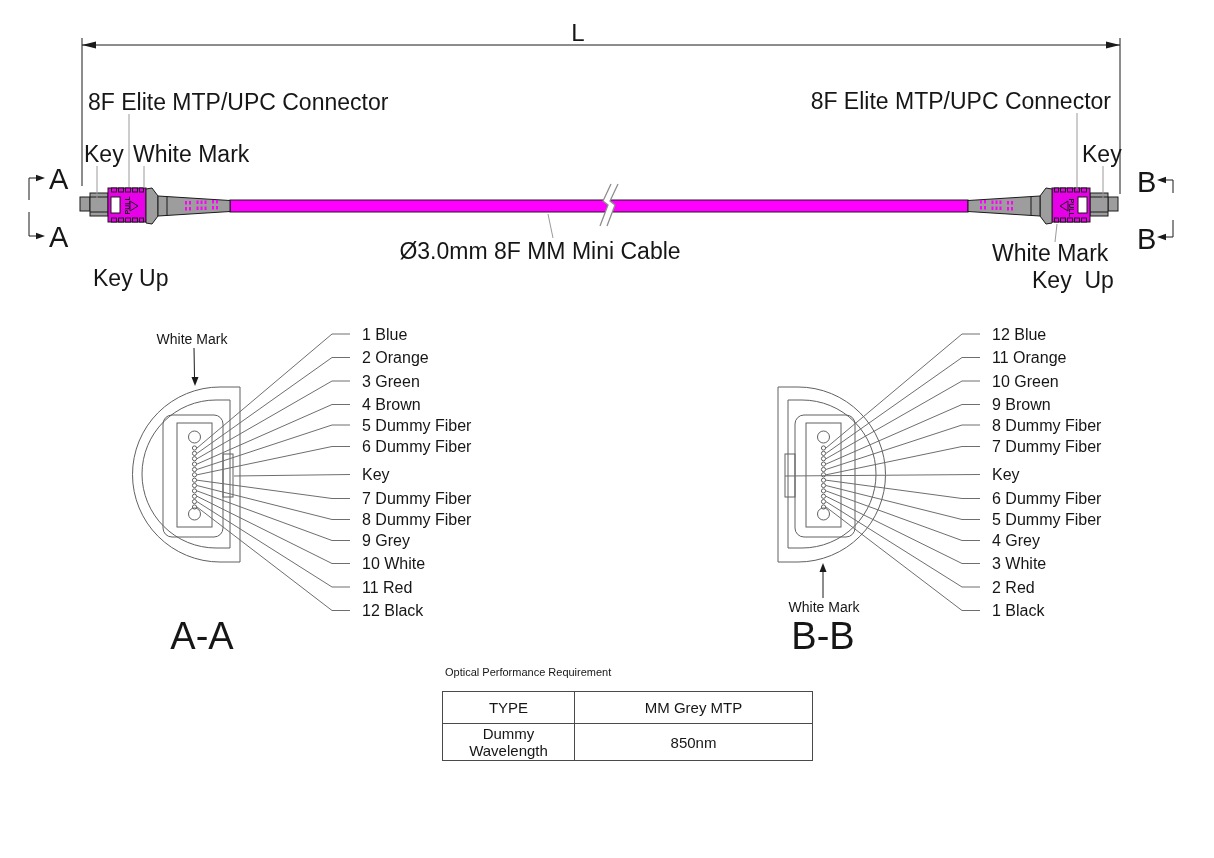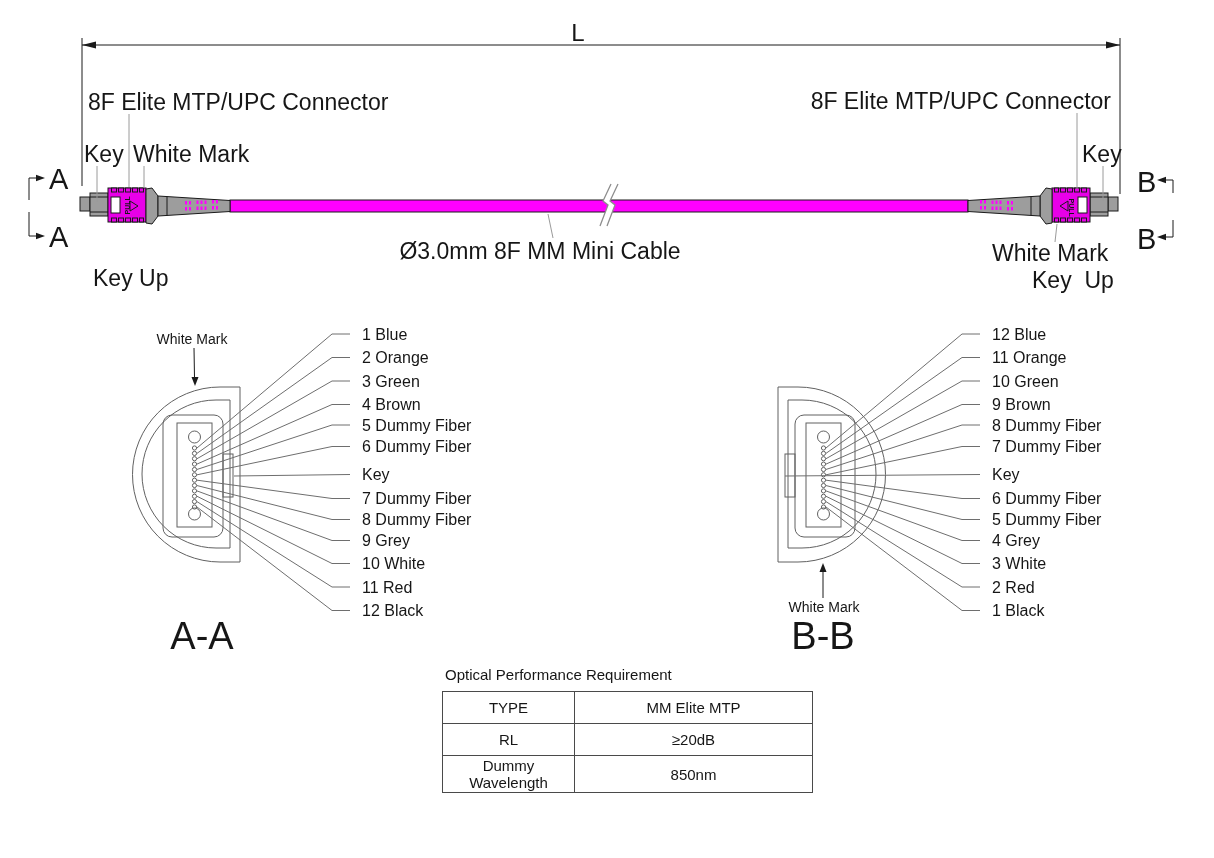--- a/index.html
+++ b/index.html
@@ -20,21 +20,21 @@
   .xs{stroke:#616161;stroke-width:1;fill:none;}
   .fan-line{stroke:#6e6e6e;stroke-width:1;fill:none;}
   .blk{fill:#1a1a1a;stroke:none;}
   .gray{fill:#9d9d9d;stroke:#1a1a1a;stroke-width:1;}
   .mag{fill:#e800e8;stroke:#1a1a1a;stroke-width:1;}
   .wht{fill:#ffffff;stroke:#1a1a1a;stroke-width:1;}
   .cable{fill:#ff00ff;stroke:#1a1a1a;stroke-width:1;}
   .dash{stroke:#ff00ff;stroke-width:2;stroke-dasharray:3.5 2.5;fill:none;}
   .brk{stroke:#8d8d8d;stroke-width:1.3;fill:none;}
   #perf{position:absolute;left:442px;top:666px;width:372px;}
-  #perf .ttl{font-size:15px;color:#161616;padding-left:3px;height:18px;}
+  #perf .ttl{font-size:11px;color:#161616;padding-left:3px;height:18px;}
   #perf table{border-collapse:collapse;width:371px;table-layout:fixed;margin-top:7px;border-radius:23px;}
   #perf td{border:1px solid #4a4a4a;height:29px;text-align:center;vertical-align:middle;font-size:15px;color:#161616;}
   #perf td.c1{width:129px;}
 </style>
 </head>
 <body>
 
 <svg width="1214" height="858" viewBox="0 0 1214 858">
   <defs>
 
@@ -256,25 +256,21 @@
     <text class="ttitle amid" x="823" y="649">B-B</text>
   </g>
 </svg>
 
 <div id="perf">
   <div class="ttl">Optical Performance Requirement</div>
   <table>
     <tbody>
       <tr>
         <td class="c1">TYPE</td>
-        <td>MM Elite MTP</td>
-      </tr>
-      <tr>
-        <td class="c1">RL</td>
-        <td>≥20dB</td>
+        <td>MM Grey MTP</td>
       </tr>
       <tr>
         <td class="c1">Dummy Wavelength</td>
         <td>850nm</td>
       </tr>
     </tbody>
   </table>
 </div>
 
 </body></html>

